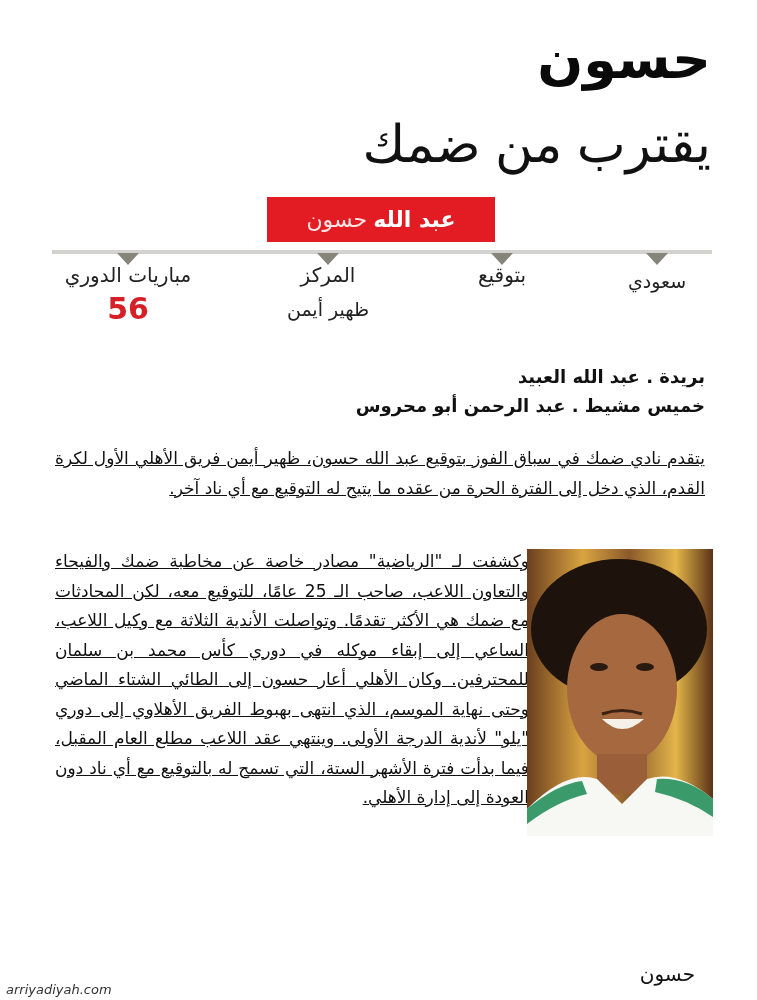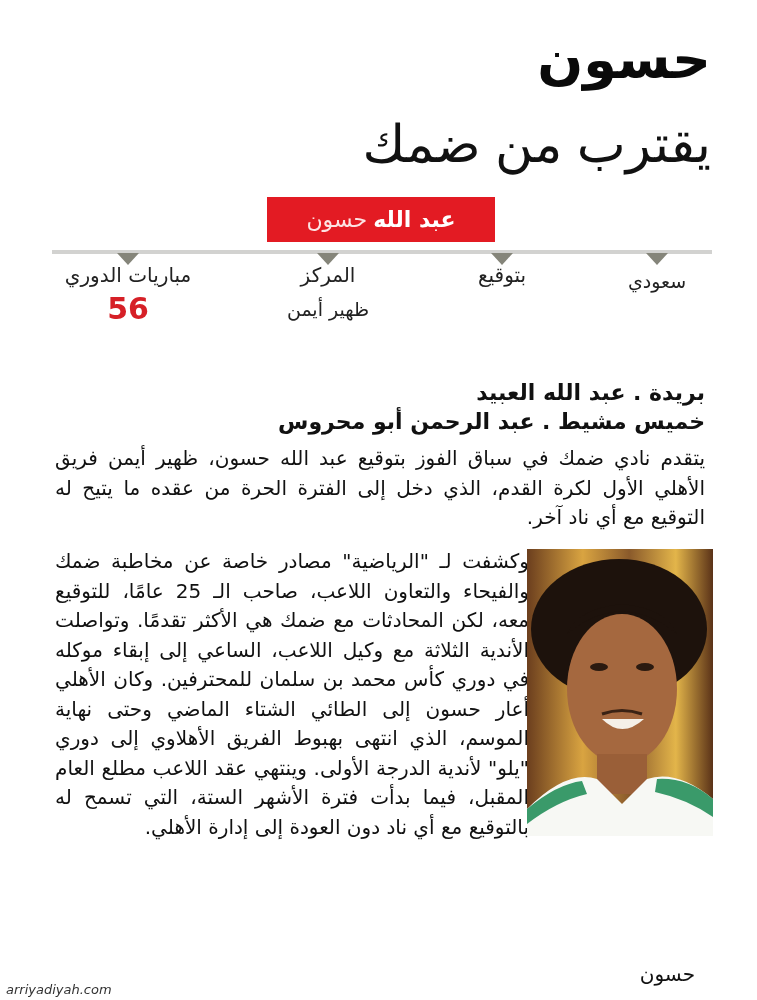--- a/index.html
+++ b/index.html
@@ -15,23 +15,23 @@
   .name-box .last { font-weight:normal; color:#fde3e3; }
 
   .divider { left:52px; top:250px; width:660px; height:4px; background:#d2d2d0; }
   .tri { width:0; height:0; border-left:11px solid transparent; border-right:11px solid transparent; border-top:12px solid #85857a; top:253px; }
 
   .stat { top:261px; width:160px; text-align:center; direction:rtl; }
   .stat-label { font-size:20px; color:#222; line-height:28px; }
   .stat-value { font-size:19px; color:#222; line-height:32px; margin-top:4px; }
   .stat-num { font-size:30px; color:#d62027; font-weight:bold; }
 
-  .byline { right:52px; top:378px; direction:rtl; text-align:right; font-weight:bold; font-size:22px; line-height:29px; color:#111; }
+  .byline { right:52px; top:362px; direction:rtl; text-align:right; font-weight:bold; font-size:18px; line-height:29px; color:#111; }
 
-  .body-text { direction:rtl; text-align:justify; font-size:20px; line-height:29.5px; color:#111; font-family:"DejaVu Sans", sans-serif; }
+  .body-text { direction:rtl; text-align:justify; font-size:17px; line-height:29.5px; color:#111; font-family:"DejaVu Sans", sans-serif;text-decoration:underline; }
   .p1 { right:52px; top:444px; width:650px; }
   .p2 { right:228px; top:547px; width:474px; }
 
   .photo { left:527px; top:549px; width:186px; height:287px; overflow:hidden; background:#f3f3f0; }
   .caption { right:62px; top:962px; font-size:20px; direction:rtl; color:#111; }
   .watermark { left:6px; top:982px; font-size:13px; color:#333; font-family:"DejaVu Sans", sans-serif;font-style:italic; }
 </style>
 </head>
 <body>
 

